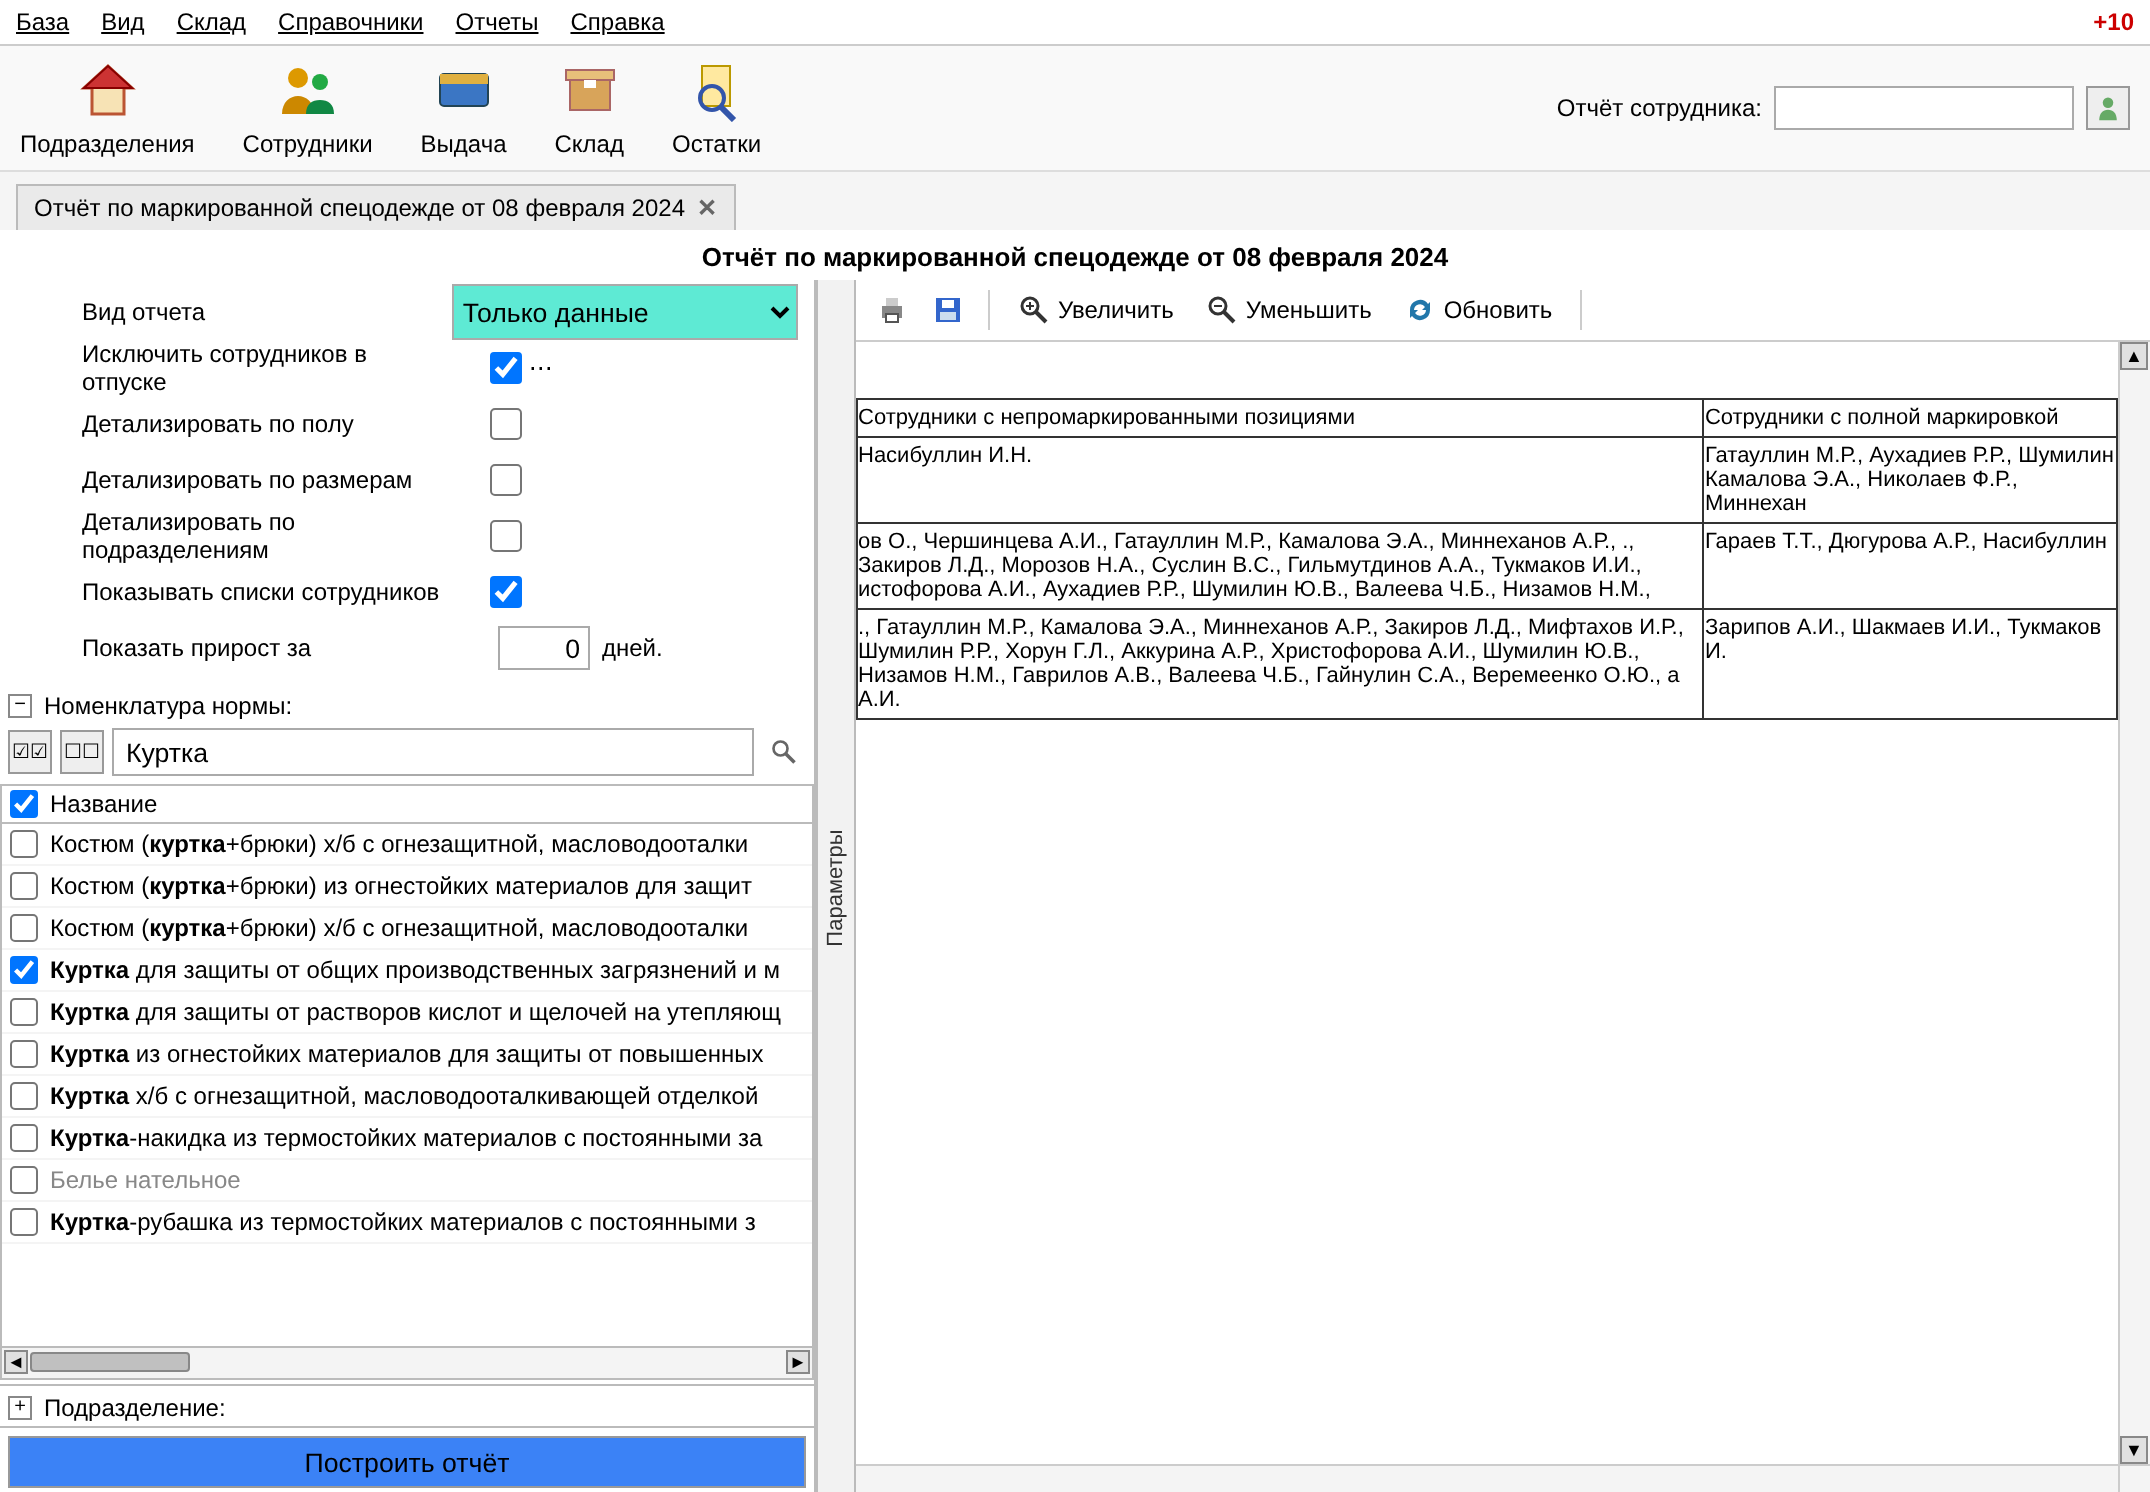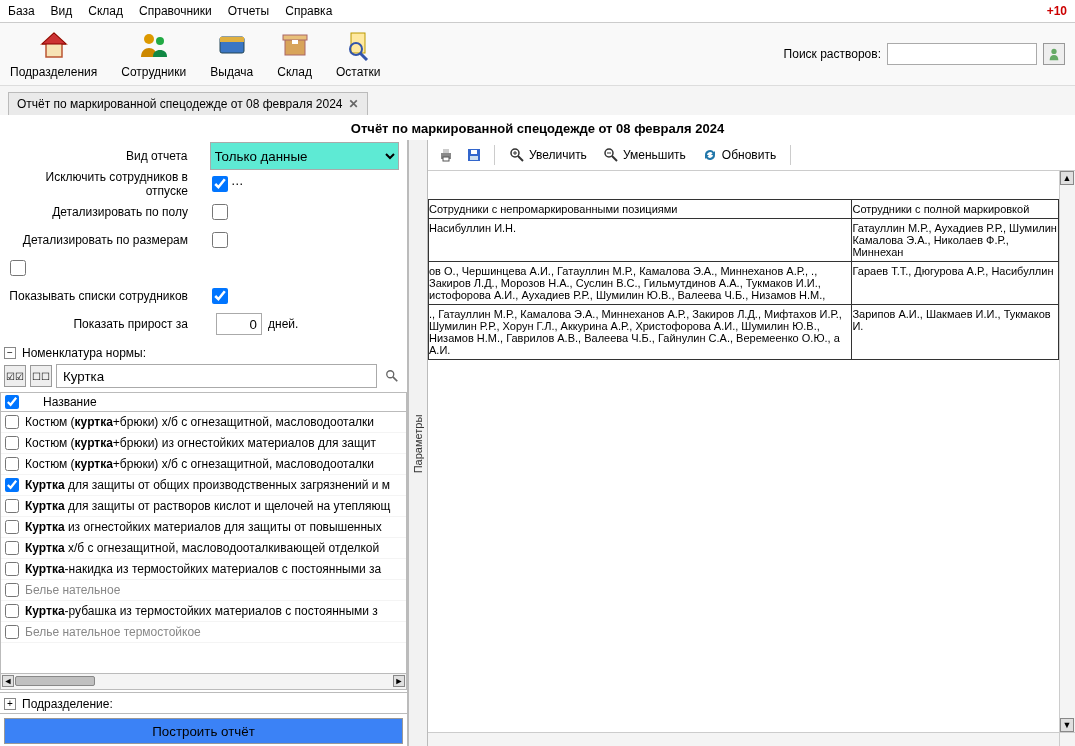--- a/index.html
+++ b/index.html
@@ -1,20 +1,20 @@
 <!DOCTYPE html>
 <html><head>
 <meta charset="utf-8">
 <style>
 * { box-sizing: border-box; margin: 0; padding: 0; }
 body { font-family: Arial, sans-serif; font-size: 12px; background: #fff; overflow: hidden; width: 1075px; height: 746px; }
 
 
 .menubar { display: flex; align-items: center; padding: 4px 8px; border-bottom: 1px solid #ccc; background: #fff; }
-.menubar .menu-item { margin-right: 16px; cursor: pointer; }
+.menubar .menu-item { margin-right: 16px; cursor: pointer; text-decoration: underline; }
 .menubar .spacer { flex: 1; }
 .menubar .plus { color: #c00; font-weight: bold; }
 
 
 .toolbar-row { display: flex; align-items: center; background: #f9f9f9; border-bottom: 1px solid #ddd; padding: 6px 10px 6px 10px; }
 .big-btn { display: flex; flex-direction: column; align-items: center; margin-right: 24px; cursor: pointer; font-size: 12px; justify-content: flex-end; }
 .big-btn .ico { width: 32px; height: 32px; margin-bottom: 4px; }
 .toolbar-row .spacer { flex: 1; }
 .search-emp { display: flex; align-items: center; gap: 6px; }
 .search-emp input { width: 150px; height: 22px; border: 1px solid #aaa; padding: 2px 4px; }
@@ -28,35 +28,35 @@
 
 .title-bar { text-align: center; font-weight: bold; padding: 6px 0 4px 0; font-size: 13px; }
 
 
 .main { display: flex; height: calc(746px - 22px - 64px - 28px - 24px); }
 
 
 .left { width: 408px; border-right: 1px solid #bbb; display: flex; flex-direction: column; }
 .form-area { padding: 4px 8px; }
 .form-row { display: flex; align-items: center; margin-bottom: 4px; height: 24px; }
-.form-row .lbl { width: 202px; text-align: right; padding-right: 22px; }
+.form-row .lbl { width: 202px; text-align: left; padding-right: 22px; margin-left: 33px; }
 select.report-type { width: 190px; height: 28px; border: 1px solid #aaa; background: #5eead4; }
 .chk { width: 16px; height: 16px; margin-left: 2px; }
 .days-input { width: 46px; height: 22px; border: 1px solid #aaa; text-align: right; padding-right: 4px; margin: 0 6px; }
 .dots { cursor: pointer; }
 
 .section-header { display: flex; align-items: center; gap: 6px; padding: 2px 4px; }
 .expander { width: 12px; height: 12px; border: 1px solid #888; display: flex; align-items: center; justify-content: center; font-size: 10px; line-height: 1; cursor: pointer; }
 
 .nom-tools { display: flex; align-items: center; gap: 4px; padding: 2px 4px 4px 4px; }
 .tool-box { width: 22px; height: 22px; border: 1px solid #999; background: #eee; display: flex; align-items: center; justify-content: center; cursor: pointer; font-size: 10px; }
 .filter-input { flex: 1; height: 24px; border: 1px solid #aaa; padding: 2px 6px; background: #fff; }
 .mag-btn { width: 22px; height: 22px; display: flex; align-items: center; justify-content: center; cursor: pointer; }
 
-.list-header { display: flex; align-items: center; background: #fff; border: 1px solid #bbb; padding: 2px 4px; gap: 24px; }
+.list-header { display: flex; align-items: center; background: #fff; border: 1px solid #bbb; padding: 2px 4px; gap: 6px; }
 .list-header input { width: 14px; height: 14px; }
 .item-list { border: 1px solid #bbb; border-top: none; flex: 1; overflow-y: hidden; overflow-x: auto; min-height: 260px; }
 .item-row { display: flex; align-items: center; padding: 3px 4px; gap: 6px; white-space: nowrap; border-bottom: 1px solid #f4f4f4; }
 .item-row input { width: 14px; height: 14px; flex-shrink: 0; }
 .item-row.dim { color: #888; }
 .bold { font-weight: bold; }
 
 .hscroll { height: 16px; border: 1px solid #bbb; border-top: none; position: relative; background: #f4f4f4; }
 .hscroll .thumb { position: absolute; left: 14px; top: 2px; width: 80px; height: 10px; background: #c0c0c0; border: 1px solid #888; border-radius: 2px; }
 .hscroll .arrow { position: absolute; width: 12px; height: 12px; top: 1px; display: flex; align-items: center; justify-content: center; font-size: 9px; border: 1px solid #888; background: #e0e0e0; }
@@ -157,21 +157,21 @@
       <svg viewBox="0 0 32 32" width="32" height="32">
           <rect x="9" y="4" width="14" height="20" fill="#ffe9a0" stroke="#b90" stroke-width="1"></rect>
           <circle cx="14" cy="20" r="6" fill="none" stroke="#35a" stroke-width="2"></circle>
           <line x1="18" y1="24" x2="25" y2="31" stroke="#35a" stroke-width="3"></line>
         </svg>
     </span>
     <span>Остатки</span>
   </div>
   <span class="spacer"></span>
   <div class="search-emp">
-    <span>Поиск растворов:</span>
+    <span>Отчёт сотрудника:</span>
     <input type="text" value="" style="">
     <span class="view-btn">
       <svg viewBox="0 0 16 16" width="14" height="14">
           <circle cx="8" cy="5" r="3" fill="#6a6"></circle>
           <path d="M3 15c0-4 2-6 5-6s5 2 5 6z" fill="#6a6"></path>
         </svg>
     </span>
   </div>
 </div>
 
@@ -201,20 +201,21 @@
         </div>
       <div class="form-row">
           <span class="lbl">Детализировать по полу</span>
           <input class="chk" type="checkbox" style="">
         </div>
       <div class="form-row">
           <span class="lbl">Детализировать по размерам</span>
           <input class="chk" type="checkbox" style="">
         </div>
       <div class="form-row">
+          <span class="lbl">Детализировать по подразделениям</span>
           <input class="chk" type="checkbox" style="">
         </div>
       <div class="form-row">
           <span class="lbl">Показывать списки сотрудников</span>
           <input class="chk" type="checkbox" checked="" style="">
         </div>
       <div class="form-row">
         <span class="lbl">Показать прирост за</span>
         <input class="days-input" type="text" value="0" style="">
         <span>дней.</span>
@@ -273,24 +274,20 @@
           <input type="checkbox" style="">
           <span><span class="bold">Куртка</span>-накидка из термостойких материалов с постоянными за</span>
         </div>
         <div class="item-row dim">
           <input type="checkbox" style="">
           <span>Белье нательное</span>
         </div>
         <div class="item-row">
           <input type="checkbox" style="">
           <span><span class="bold">Куртка</span>-рубашка из термостойких материалов с постоянными з</span>
-        </div>
-        <div class="item-row dim">
-          <input type="checkbox" style="">
-          <span>Белье нательное термостойкое</span>
         </div>
       </div>
     <div class="hscroll">
       <span class="arrow l">◄</span>
       <span class="thumb"></span>
       <span class="arrow r">►</span>
     </div>
 
     <div class="section-header sub2">
       <span class="expander">+</span>

